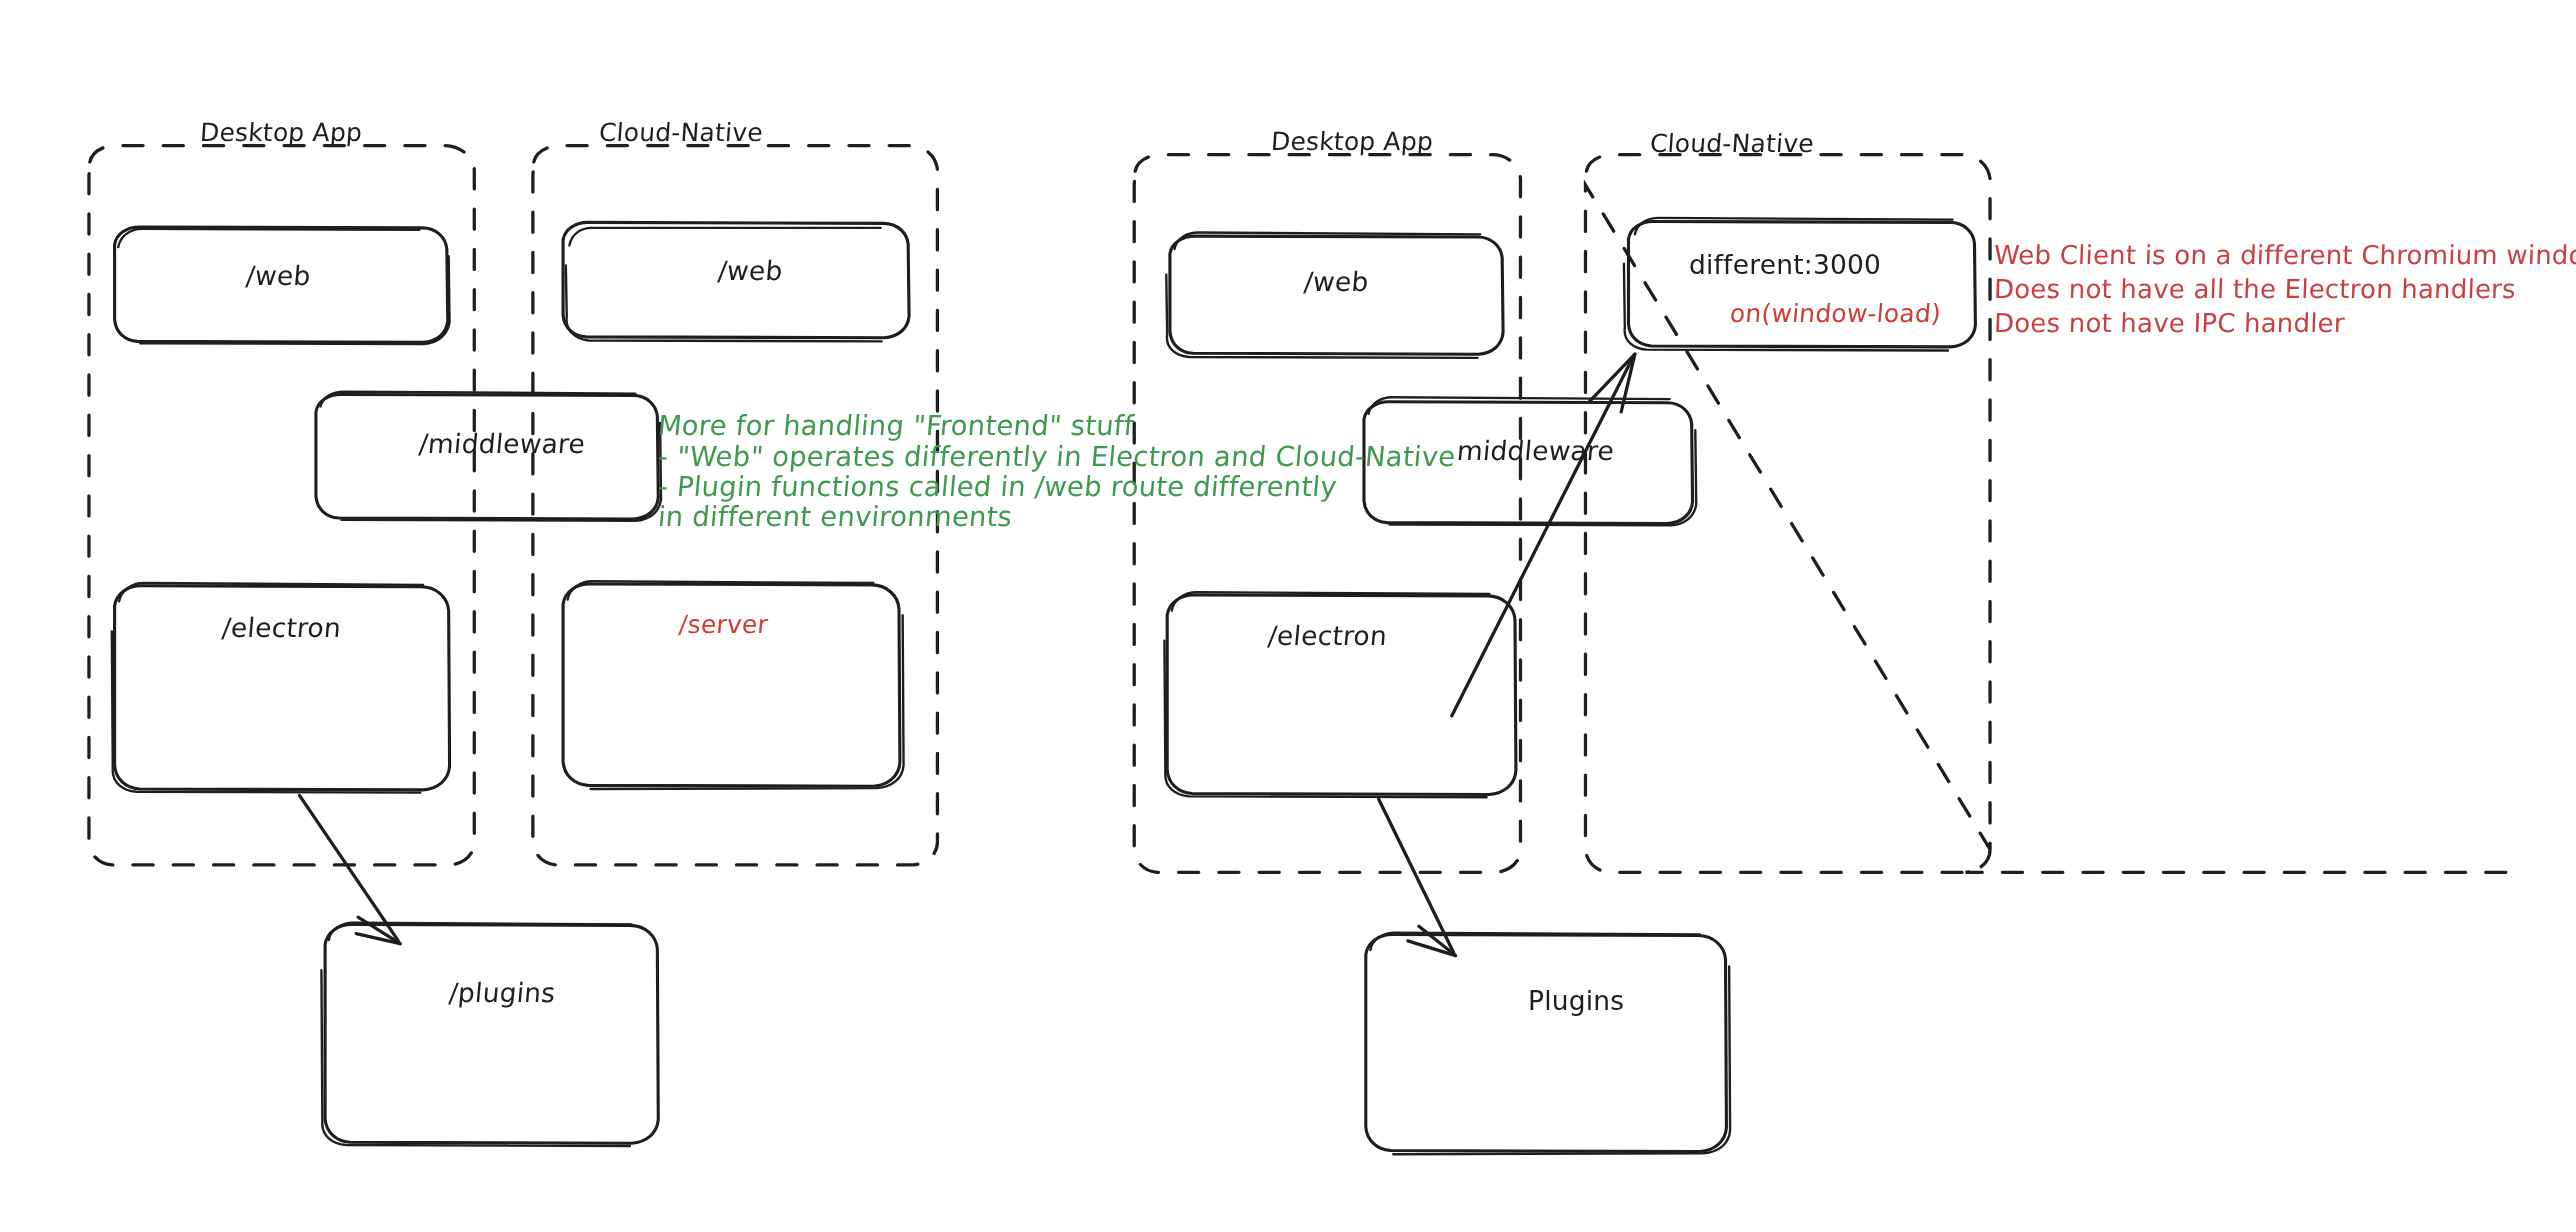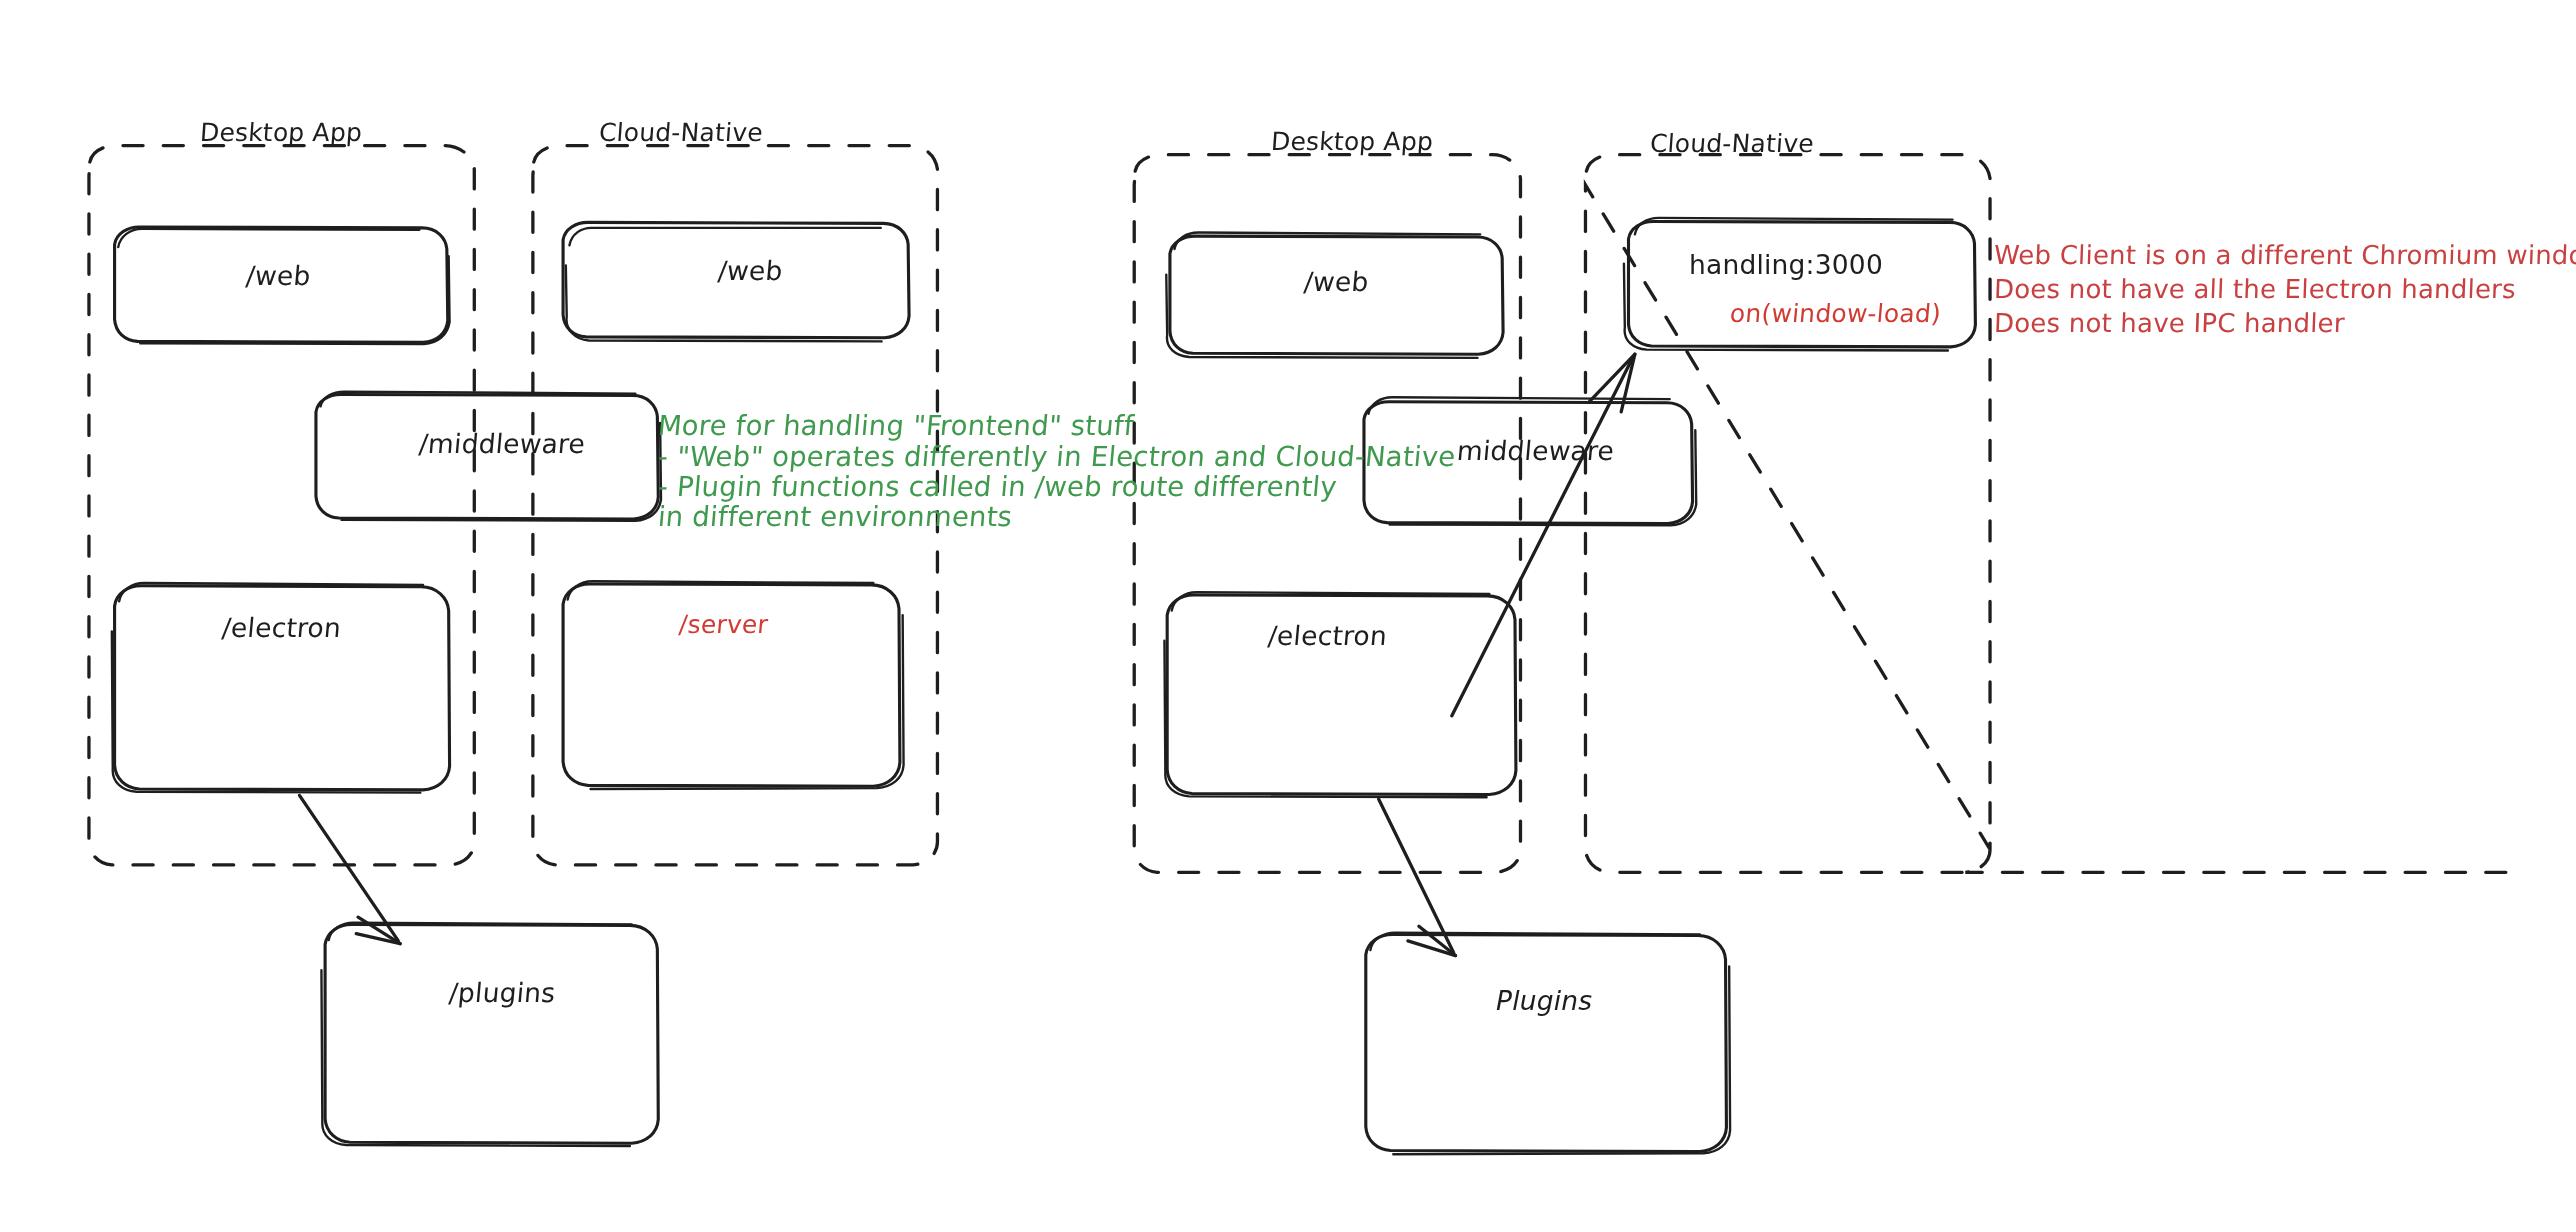--- a/index.html
+++ b/index.html
@@ -214,24 +214,24 @@
 
   <div class="txt note-green" style="left:658px; top:407px;">More for handling "Frontend" stuff</div>
   <div class="txt note-green" style="left:658px; top:438px;">- "Web" operates differently in Electron and Cloud-Native</div>
   <div class="txt note-green" style="left:658px; top:468px;">- Plugin functions called in /web route differently</div>
   <div class="txt note-green" style="left:658px; top:498px;">in different environments</div>
 
   <div class="txt group-label" style="left:1271px; top:126px;">Desktop App</div>
   <div class="txt group-label" style="left:1650px; top:128px;">Cloud-Native</div>
 
   <div class="txt box-label" style="left:1304px; top:265px;">/web</div>
-  <div class="txt box-label plain" style="left:1689px; top:248px;">handling:3000</div>
+  <div class="txt box-label plain" style="left:1689px; top:248px;">different:3000</div>
   <div class="txt label-red" style="left:1730px; top:298px;">on(window-load)</div>
   <div class="txt box-label" style="left:1457px; top:434px;">middleware</div>
   <div class="txt box-label" style="left:1268px; top:619px;">/electron</div>
-  <div class="txt box-label plain" style="left:1496px; top:984px;font-style:italic;">Plugins</div>
+  <div class="txt box-label plain" style="left:1528px; top:984px;">Plugins</div>
 
   <div class="txt note-red" style="left:1994px; top:238px;">Web Client is on a different Chromium window</div>
   <div class="txt note-red" style="left:1994px; top:272px;">Does not have all the Electron handlers</div>
   <div class="txt note-red" style="left:1994px; top:306px;">Does not have IPC handler</div>
 
 </div>
 
 
 </body></html>

